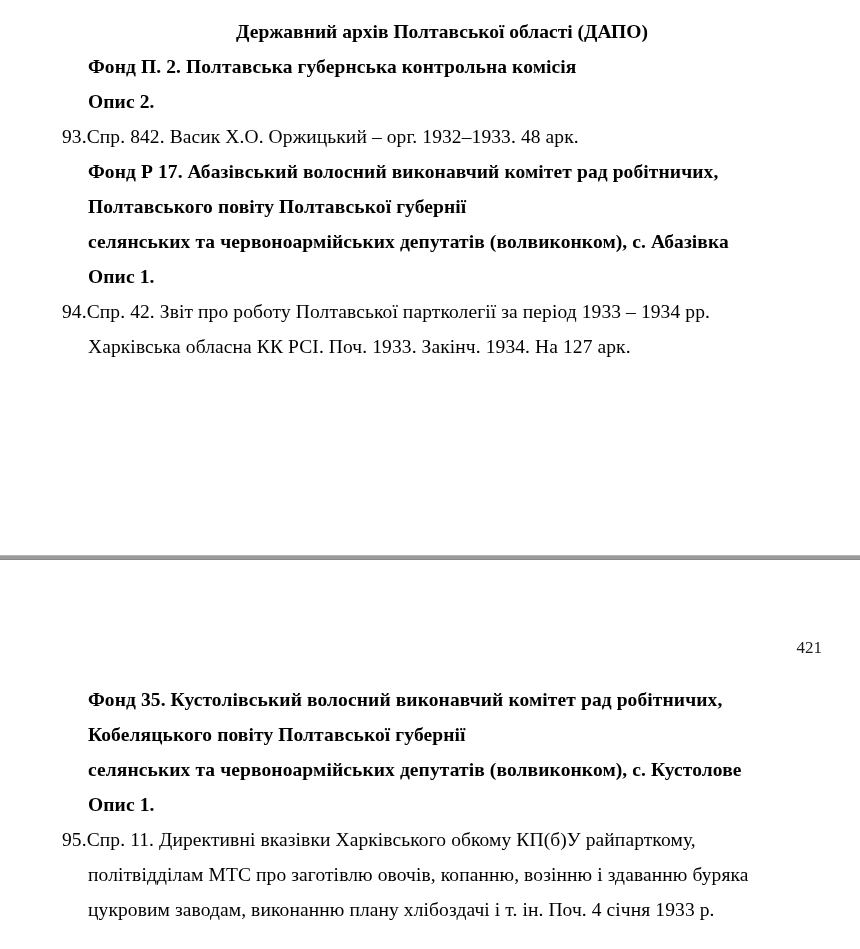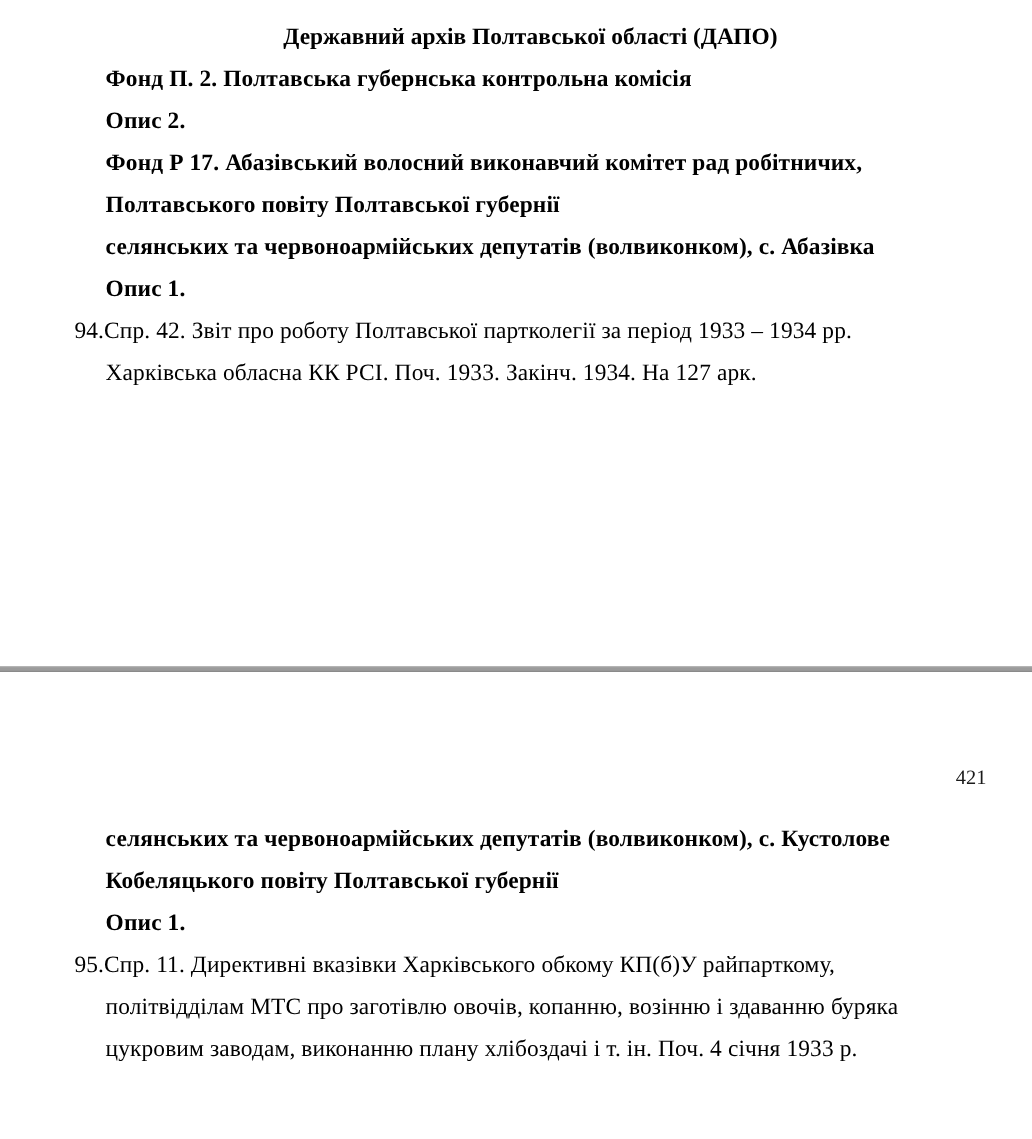--- a/index.html
+++ b/index.html
@@ -96,20 +96,23 @@
   <div class="page page-one">
 
     <div class="text-column" style="top: 14px;">
 
       <div class="title-line">Державний архів Полтавської області (ДАПО)</div>
 
       <div class="line heading indent-heading">Фонд П. 2. Полтавська губернська контрольна комісія</div>
 
       <div class="line heading indent-heading">Опис 2.</div>
 
+      <div class="line">
+        <span>93.</span><span>Спр. 842. Васик Х.О. Оржицький – орг. 1932–1933. 48 арк.</span>
+      </div>
 
       <div class="line heading indent-heading">Фонд  Р  17.  Абазівський  волосний  виконавчий  комітет  рад  робітничих,</div>
       <div class="line heading indent-cont">Полтавського повіту Полтавської губернії</div>
       <div class="line heading indent-cont">селянських   та  червоноармійських  депутатів  (волвиконком),  с.  Абазівка</div>
 
       <div class="line heading indent-heading">Опис 1.</div>
 
       <div class="line">
         <span>94.</span><span>Спр.  42.  Звіт  про  роботу  Полтавської  партколегії  за  період  1933  –  1934  рр.</span>
       </div>
@@ -119,22 +122,23 @@
   </div>
 
   <div class="page-separator"></div>
 
   <div class="page page-two">
 
     <div class="page-number" style="top: 78px;">421</div>
 
     <div class="text-column" style="top: 122px;">
 
+      <div class="line heading indent-heading">Фонд  35.  Кустолівський  волосний  виконавчий  комітет  рад  робітничих,</div>
+      <div class="line heading indent-cont">Кобеляцького повіту Полтавської губернії</div>
       <div class="line heading indent-cont">селянських  та  червоноармійських  депутатів  (волвиконком),  с.  Кустолове</div>
-      <div class="line heading indent-cont">Кобеляцького повіту Полтавської губернії</div>
 
       <div class="line heading indent-heading">Опис 1.</div>
 
       <div class="line">
         <span>95.</span><span>Спр.  11.  Директивні  вказівки  Харківського  обкому  КП(б)У  райпарткому,</span>
       </div>
       <div class="line indent-cont">політвідділам МТС про заготівлю овочів, копанню, возінню і здаванню буряка</div>
       <div class="line indent-cont">цукровим заводам, виконанню плану хлібоздачі і т. ін. Поч. 4 січня 1933 р.</div>
 
     </div>

